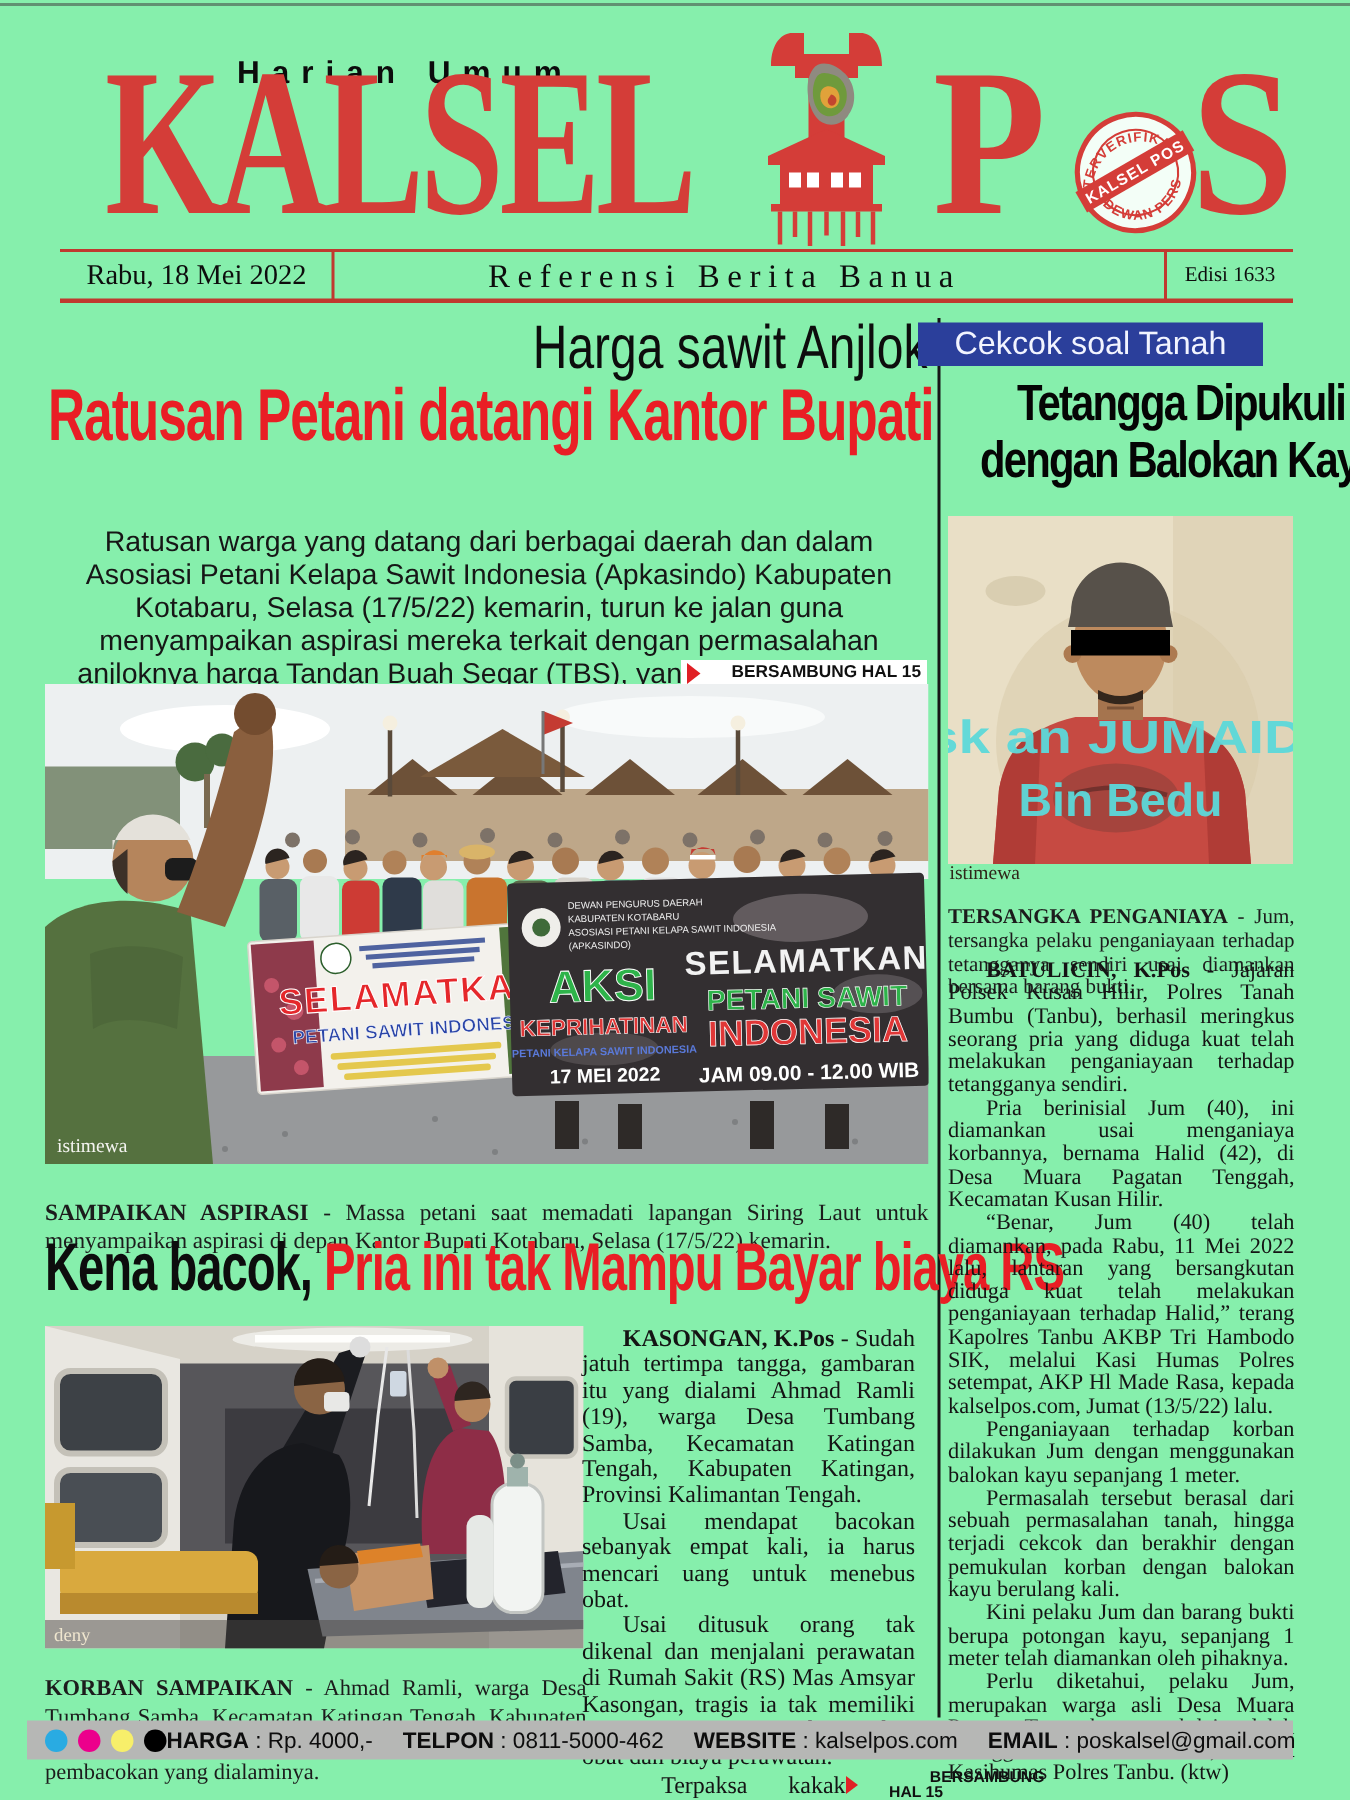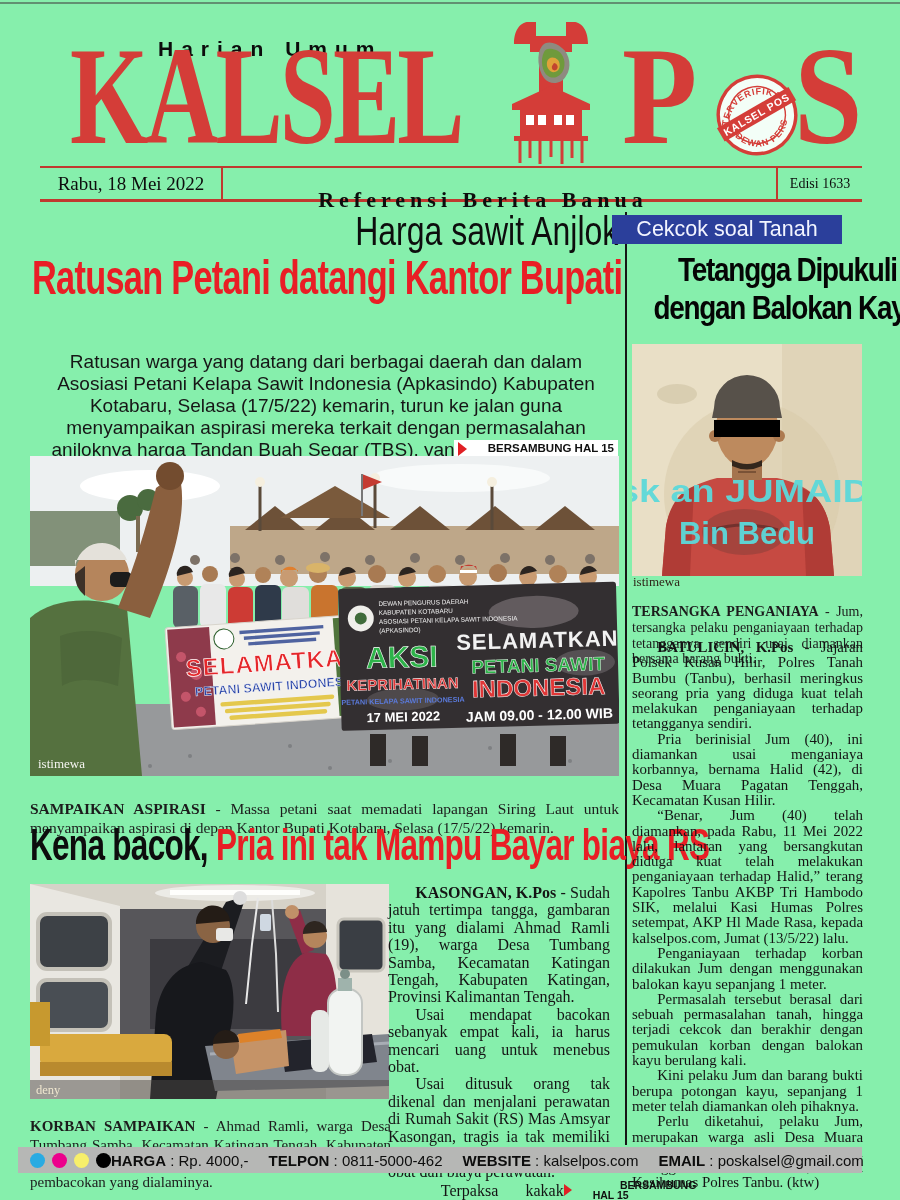--- a/index.html
+++ b/index.html
@@ -19,21 +19,21 @@
 
   
   .rule-red{background:#c0392f;}
   .db-top{left:40px;top:166px;width:822px;height:2px;}
   .db-bottom{left:40px;top:199px;width:822px;height:3px;}
   .db-v1{left:221px;top:166px;width:2px;height:36px;}
   .db-v2{left:776px;top:166px;width:2px;height:36px;}
   .db-cell{top:168px;height:31px;display:flex;align-items:center;justify-content:center;
            font-family:"Liberation Serif",serif;color:#0d0d0d;}
   .db-date{left:42px;width:178px;font-size:19px;}
-  .db-motto{left:223px;width:520px;font-size:22px;font-weight:700;letter-spacing:5px;margin-top:16px;}
+  .db-motto{left:223px;width:520px;font-size:22px;font-weight:400;letter-spacing:5px;}
   .db-edisi{left:778px;width:84px;font-size:14px;}
 
   .col-divider{left:625px;top:212px;width:2px;height:933px;background:#161616;}
 
   
   .kicker{left:30px;top:210px;width:588px;text-align:right;}
   .kicker>span{display:inline-block;font:400 41px/1.05 "Liberation Sans",sans-serif;color:#0d0d0d;
                transform:scaleX(.78);transform-origin:right center;white-space:nowrap;}
   .headline1{left:32px;top:252px;width:588px;}
   .headline1>span{display:inline-block;font:700 49px/1.05 "Liberation Sans",sans-serif;color:#e91e25;

